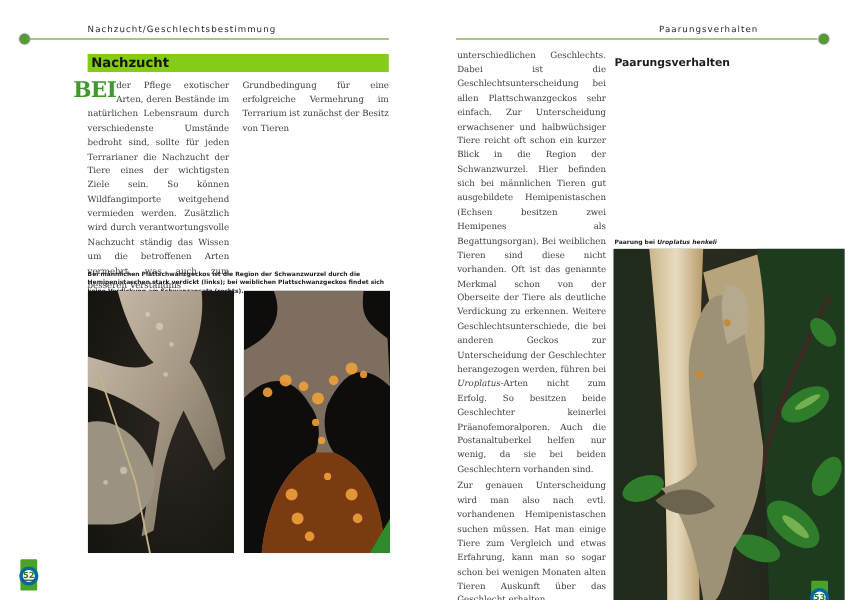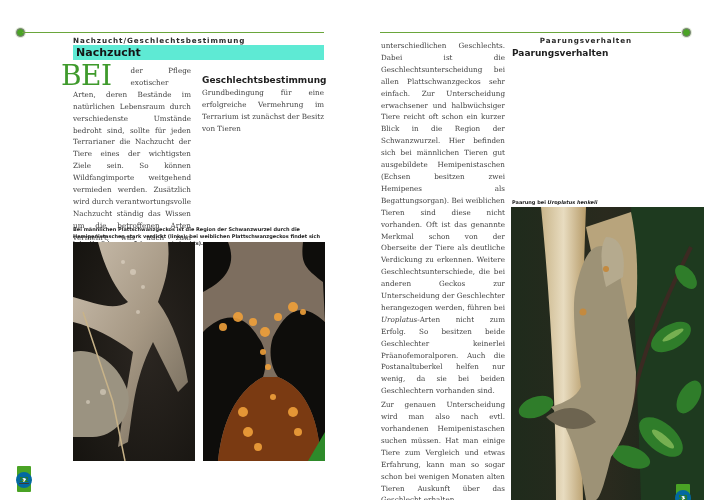--- a/index.html
+++ b/index.html
@@ -5,46 +5,46 @@
   * { margin: 0; padding: 0; box-sizing: border-box; }
   html, body { width: 704px; height: 500px; overflow: hidden; background: #ffffff; }
   body { position: relative; font-family: "DejaVu Serif", serif; color: #3a3a3a; }
 
   .page { position: absolute; top: 0; height: 500px; }
   .page-left { left: 0; width: 352px; }
   .page-right { left: 352px; width: 352px; }
 
   
   .run-head {
-    position: absolute; top: 36px;
-    font-family: "DejaVu Sans", sans-serif; font-size: 7.2px; font-weight: bold;
+    position: absolute; top: 20px;
+    font-family: "DejaVu Sans", sans-serif; font-size: 7.2px; font-weight: normal;
     letter-spacing: 0.9px; color: #2a2a2a;
   }
   .rule { position: absolute; top: 32px; height: 1px; background: #6aa63b; }
   .dot {
     position: absolute; top: 28px; width: 9px; height: 9px; border-radius: 50%;
     background: #4aa325; border: 1.5px solid #7b7b7b; box-shadow: 0 0 0 1px #dfe9d6;
   }
 
   
   .banner {
     position: absolute; left: 73px; top: 45px; width: 251px; height: 15px;
-    background: #5eead4;
+    background: #84cc16;
     font-family: "DejaVu Sans", sans-serif; font-weight: bold; font-size: 11px;
     color: #141414; padding-left: 3px; line-height: 15px;
   }
 
   .col {
     position: absolute; font-size: 7.2px; line-height: 11.9px;
     text-align: justify; color: #404040;
   }
   .col p { margin: 0; }
   .dropcap {
-    float: left; font-family: "DejaVu Serif", serif; font-weight: normal;
-    font-size: 28px; line-height: 20px; color: #3f9a2c; margin: 1px 19px 0 -12px;
+    float: left; font-family: "DejaVu Serif", serif; font-weight: bold;
+    font-size: 18px; line-height: 20px; color: #3f9a2c; margin: 1px 0 0 -12px;
     letter-spacing: -0.5px;
   }
   .subhead {
     font-family: "DejaVu Sans", sans-serif; font-weight: bold; font-size: 9px;
     color: #1e1e1e; line-height: 13px; margin-top: 4px; margin-bottom: 0;
   }
   .caption {
     position: absolute; font-family: "DejaVu Sans", sans-serif; font-weight: bold;
     font-size: 5px; line-height: 7px; color: #222;
   }
@@ -53,21 +53,21 @@
   
   .photo { position: absolute; overflow: hidden; }
   .photo svg { display: block; width: 100%; height: 100%; }
 
   .pagenum {
     position: absolute; width: 14px; height: 26px; background: #4aa325;
     border-radius: 1px;
   }
   .pagenum .ring {
     position: absolute; left: -1px; top: 6px; width: 16px; height: 16px; border-radius: 50%;
-    background: #ffffff; border: 6px solid #0369a1;
+    background: #ffffff; border: 3px solid #0369a1;
     display: flex; align-items: center; justify-content: center; text-decoration: underline;
   }
   .pagenum .num {
     font-family: "DejaVu Sans", sans-serif; font-size: 7px; font-weight: bold; color: #2f7d1c;
   }
 </style>
 </head>
 <body>
 
 <div class="page page-left">
@@ -79,21 +79,20 @@
     <span>Nachzucht</span>
   </div>
 
   <div class="col" style="left:73px; top:65px; width:118px;">
     <p>
       <span class="dropcap">BEI</span><span>der Pflege exotischer Arten, deren Bestände im natürlichen Lebensraum durch verschiedenste Umstände bedroht sind, sollte für jeden Terrarianer die Nachzucht der Tiere eines der wichtigsten Ziele sein. So können Wildfangimporte weitgehend vermieden werden. Zusätzlich wird durch verantwortungsvolle Nachzucht ständig das Wissen um die betroffenen Arten vermehrt, was auch zum besseren Verständnis</span>
     </p>
   </div>
 
   <div class="col" style="left:202px; top:65px; width:122px;">
-    <div class="subhead" style="margin-top:9px;">Geschlechtsbestimmung</div>
     <p>Grundbedingung für eine erfolgreiche Vermehrung im Terrarium ist zunächst der Besitz von Tieren</p>
   </div>
 
   <div class="caption" style="left:73px; top:226px; width:258px;">Bei männlichen Plattschwanzgeckos ist die Region der Schwanzwurzel durch die Hemipenistaschen stark verdickt (links); bei weiblichen Plattschwanzgeckos findet sich keine Verdickung am Schwanzansatz (rechts).</div>
 
   <div class="photo" style="left:73px; top:242px; width:122px; height:219px;">
     <svg viewBox="0 0 122 219" preserveAspectRatio="none">
       <defs>
         <radialGradient id="bgL" cx="0.6" cy="0.5" r="0.8">
           <stop offset="0" stop-color="#2b2621"></stop>

